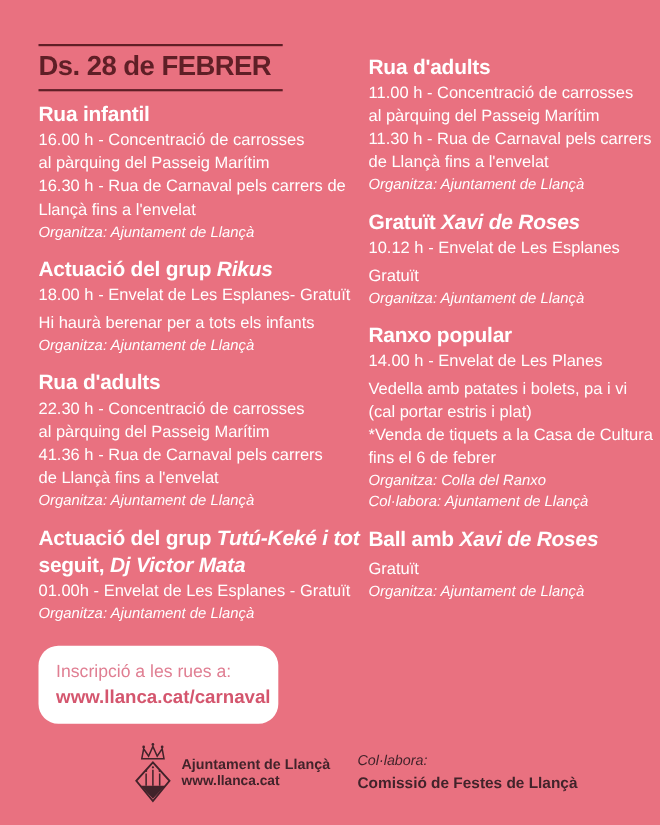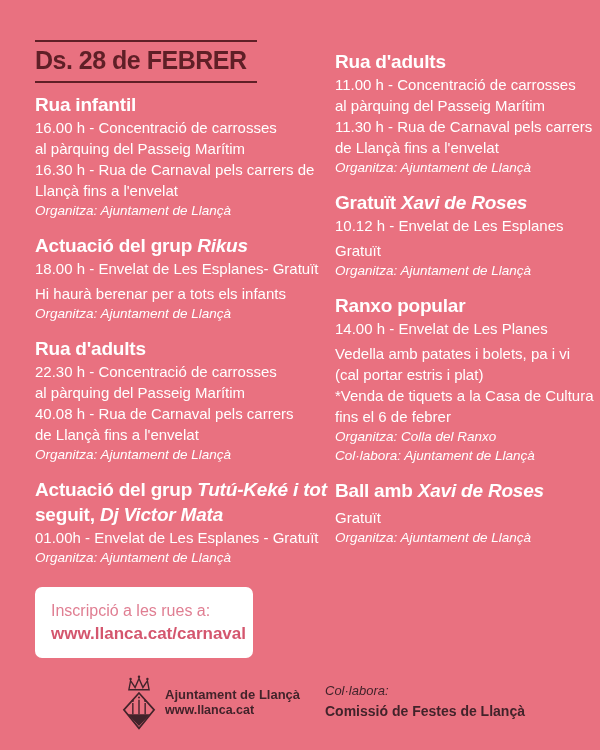--- a/index.html
+++ b/index.html
@@ -50,21 +50,21 @@
   .event .body-line:first-of-type{margin-top:3px;}
   .org-line{
     font-size:13.5px;font-style:italic;color:var(--ink);
     line-height:19px;white-space:nowrap;
   }
   .event .org-line:first-of-type{margin-top:5px;}
   .inscription-box{
     margin-top:20px;
     width:186px;
     background:#ffffff;
-    border-radius:7px;
+    border-radius:18px;
     padding:12px 16px 13px 16px;
   }
   .box-label{
     font-size:16px;color:var(--label-pink);
     line-height:23px;white-space:nowrap;
   }
   .box-url{
     font-size:17px;font-weight:bold;color:var(--url-pink);
     line-height:23px;white-space:nowrap;
   }
@@ -104,21 +104,21 @@
         <div class="event">
           <div class="title-line"><span>Actuació del grup </span><span class="it">Rikus</span></div>
           <div class="body-line">18.00 h - Envelat de Les Esplanes- Gratuït</div>
           <div class="body-line gap">Hi haurà berenar per a tots els infants</div>
           <div class="org-line">Organitza: Ajuntament de Llançà</div>
         </div>
         <div class="event">
           <div class="title-line"><span>Rua d'adults</span></div>
           <div class="body-line">22.30 h - Concentració de carrosses</div>
           <div class="body-line">al pàrquing del Passeig Marítim</div>
-          <div class="body-line">40.08 h - Rua de Carnaval pels carrers</div>
+          <div class="body-line">41.36 h - Rua de Carnaval pels carrers</div>
           <div class="body-line">de Llançà fins a l'envelat</div>
           <div class="org-line">Organitza: Ajuntament de Llançà</div>
         </div>
         <div class="event">
           <div class="title-line"><span>Actuació del grup </span><span class="it">Tutú-Keké i tot</span></div>
           <div class="title-line"><span>seguit, </span><span class="it">Dj Victor Mata</span></div>
           <div class="body-line">01.00h - Envelat de Les Esplanes - Gratuït</div>
           <div class="org-line">Organitza: Ajuntament de Llançà</div>
         </div>
       </div>

